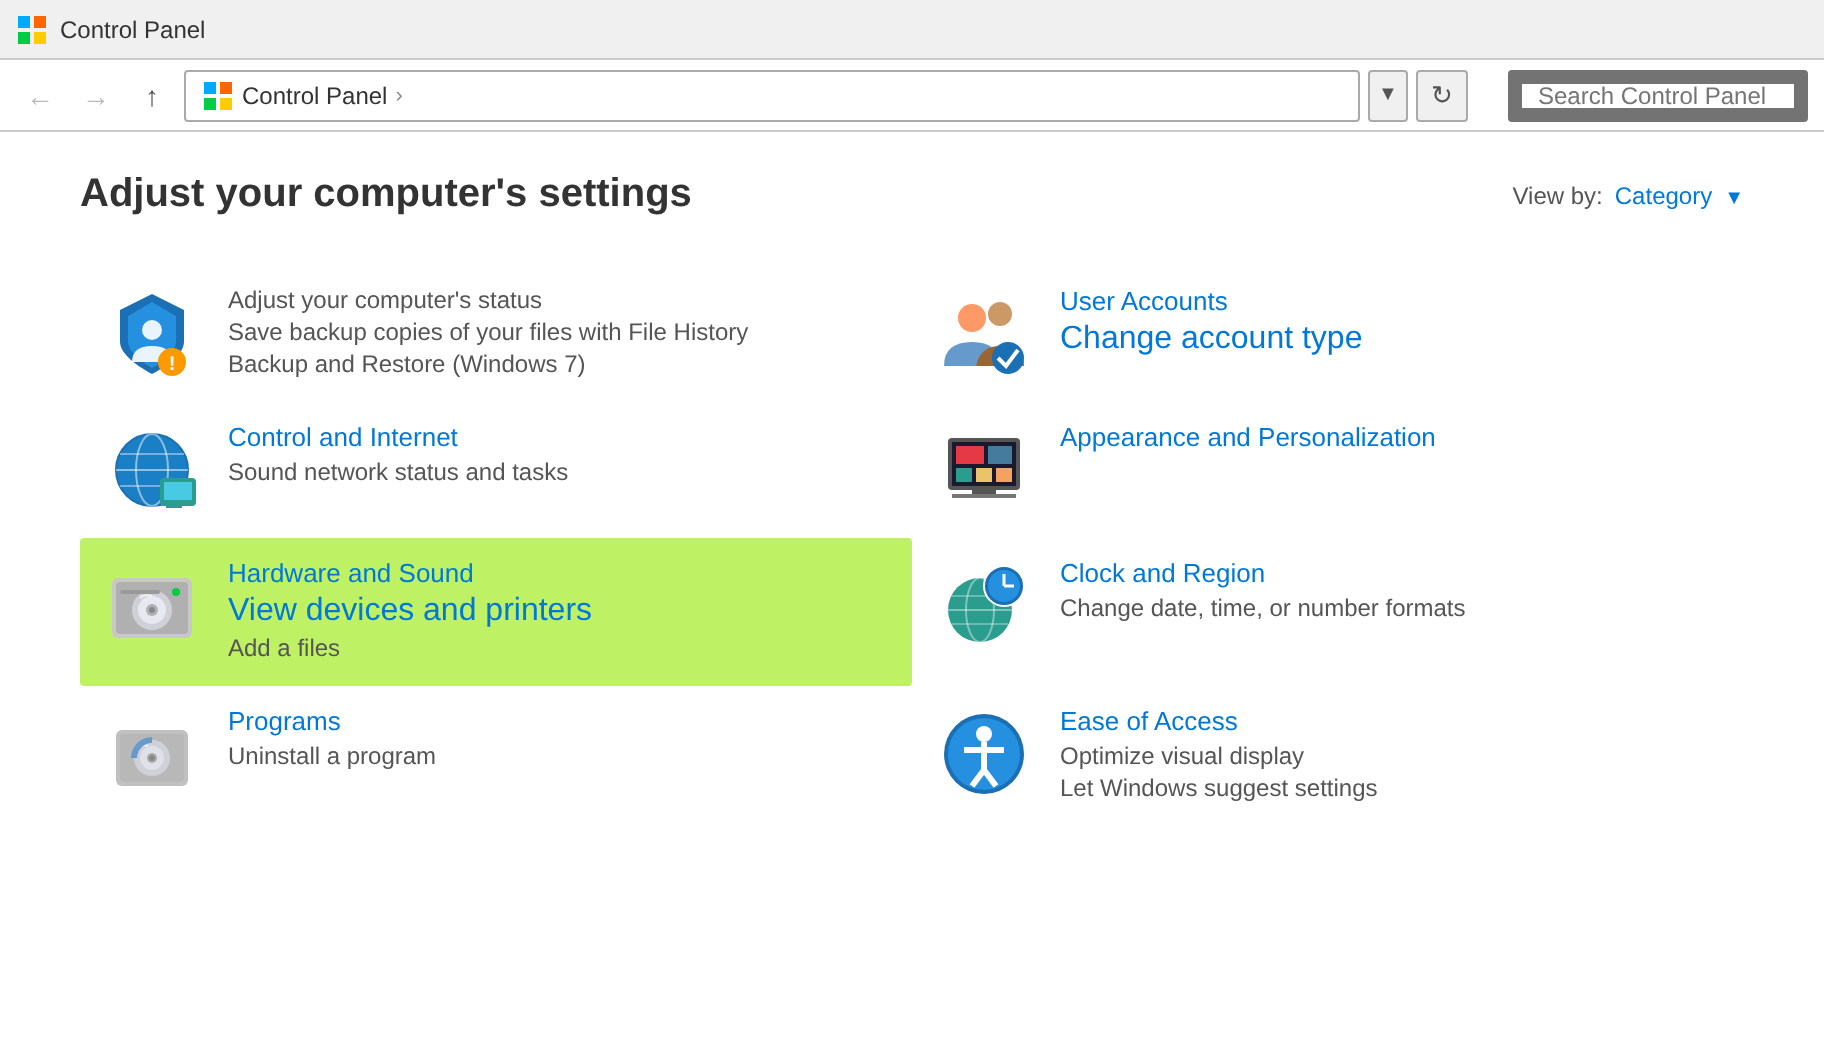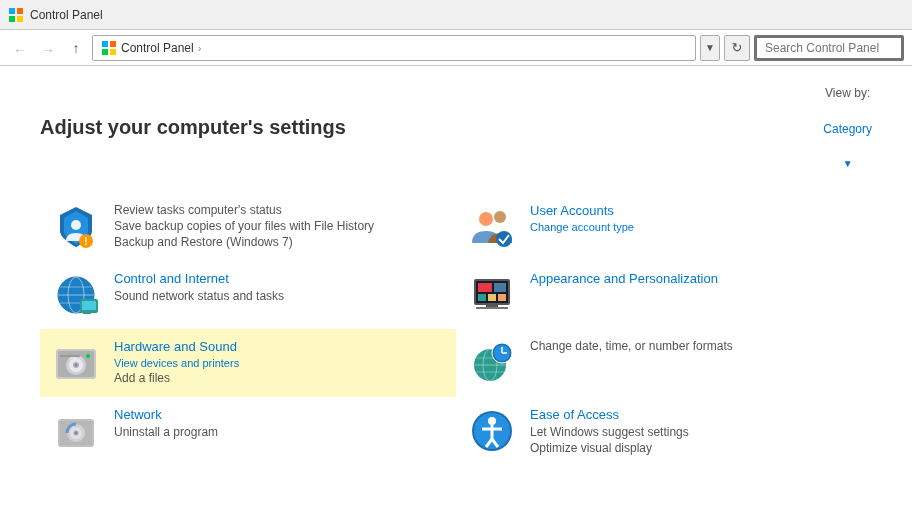--- a/index.html
+++ b/index.html
@@ -105,49 +105,49 @@
       cursor: pointer;
       display: flex;
       align-items: center;
       justify-content: center;
       font-size: 13px;
       color: #555;
     }
     .search-box {
       width: 150px;
       height: 26px;
-      border: 3px solid #737373;
+      border: 7px solid #737373;
       border-radius: 2px;
       padding: 0 8px;
       font-size: 12px;
       color: #999;
+      margin-left: 16px;
     }
 
     
     .main-content {
       padding: 20px 40px;
     }
     .page-header {
       display: flex;
       justify-content: space-between;
       align-items: center;
       margin-bottom: 24px;
     }
     .page-title {
       font-size: 20px;
       font-weight: 700;
       color: #333;
     }
     .view-by {
       display: flex;
-      align-items: center;
-      gap: 22px;
+      align-items: flex-end;
+      gap: 6px;
       font-size: 12px;
       color: #555;
-      flex-direction: column;
     }
     .view-by-label { color: #555; }
     .view-by-value {
       color: #0078d7;
       cursor: pointer;
     }
     .view-by-arrow { color: #0078d7; font-size: 10px; }
 
     
     .categories-grid {
@@ -156,40 +156,40 @@
       gap: 0;
     }
     .category-item {
       display: flex;
       align-items: flex-start;
       padding: 10px 12px;
       gap: 14px;
       cursor: pointer;
       border-radius: 2px;
     }
-    .category-item.highlighted { background: #fef9c3; }
+    .category-item.highlighted { background: #bef264; }
     .category-icon {
       width: 48px;
       height: 48px;
       flex-shrink: 0;
       display: flex;
       align-items: center;
       justify-content: center;
     }
     .category-content {}
     .category-title {
       font-size: 13px;
       color: #0078d7;
       font-weight: 400;
       margin-bottom: 3px;
       cursor: pointer;
     }
     .category-link {
       display: block;
-      font-size: 11px;
+      font-size: 16px;
       color: #0078d7;
       text-decoration: none;
       margin-bottom: 2px;
       cursor: pointer;
     }
     .category-text {
       display: block;
       font-size: 12px;
       color: #555;
       margin-bottom: 2px;
@@ -255,21 +255,21 @@
           <path d="M24 8 L36 15 L36 28 C36 34 24 41 24 41 C24 41 12 34 12 28 L12 15 Z" fill="#2590e0"></path>
 
           <circle cx="24" cy="22" r="5" fill="white" opacity="0.9"></circle>
           <path d="M14 38 Q14 30 24 30 Q34 30 34 38" fill="white" opacity="0.9"></path>
 
           <circle cx="34" cy="38" r="7" fill="#ff9900"></circle>
           <text x="34" y="42" text-anchor="middle" font-size="10" font-weight="bold" fill="white">!</text>
         </svg>
       </div>
       <div class="category-content">
-        <span class="category-text">Review tasks computer's status</span>
+        <span class="category-text">Adjust your computer's status</span>
         <span class="category-text">Save backup copies of your files with File History</span>
         <span class="category-text">Backup and Restore (Windows 7)</span>
       </div>
     </div>
 
     <div class="category-item">
       <div class="category-icon">
         <svg width="48" height="48" viewBox="0 0 48 48">
 
           <circle cx="18" cy="16" r="7" fill="#ff9966"></circle>
@@ -366,60 +366,61 @@
           <line x1="8" y1="19" x2="36" y2="19" stroke="white" stroke-width="1" opacity="0.3"></line>
           <line x1="8" y1="33" x2="36" y2="33" stroke="white" stroke-width="1" opacity="0.3"></line>
 
           <circle cx="34" cy="14" r="10" fill="#1a6fb5" stroke="white" stroke-width="1"></circle>
           <circle cx="34" cy="14" r="8" fill="#2590e0"></circle>
           <line x1="34" y1="14" x2="34" y2="8" stroke="white" stroke-width="1.5"></line>
           <line x1="34" y1="14" x2="39" y2="14" stroke="white" stroke-width="1.5"></line>
         </svg>
       </div>
       <div class="category-content">
+        <div class="category-title">Clock and Region</div>
         <span class="category-text">Change date, time, or number formats</span>
       </div>
     </div>
 
     <div class="category-item">
       <div class="category-icon">
         <svg width="48" height="48" viewBox="0 0 48 48">
 
           <rect x="6" y="12" width="36" height="28" rx="3" fill="#c0c0c0"></rect>
           <rect x="8" y="14" width="32" height="24" rx="2" fill="#b8b8b8"></rect>
           <circle cx="24" cy="26" r="9" fill="#d0d0d8"></circle>
           <circle cx="24" cy="26" r="6" fill="#e0e0e8"></circle>
           <circle cx="24" cy="26" r="2.5" fill="#aaa"></circle>
           <circle cx="24" cy="26" r="1.5" fill="#888"></circle>
           <path d="M17 21 Q19 19 22 20" stroke="white" stroke-width="1" fill="none" opacity="0.6"></path>
 
           <path d="M15 26 A9 9 0 0 1 24 17" stroke="#6699cc" stroke-width="3" fill="none"></path>
         </svg>
       </div>
       <div class="category-content">
-        <div class="category-title">Network</div>
+        <div class="category-title">Programs</div>
         <span class="category-text">Uninstall a program</span>
       </div>
     </div>
 
     <div class="category-item">
       <div class="category-icon">
         <svg width="48" height="48" viewBox="0 0 48 48">
 
           <circle cx="24" cy="24" r="20" fill="#1a6fb5"></circle>
           <circle cx="24" cy="24" r="18" fill="#2590e0"></circle>
 
           <circle cx="24" cy="14" r="4" fill="white"></circle>
           <line x1="24" y1="18" x2="24" y2="32" stroke="white" stroke-width="3"></line>
           <line x1="14" y1="22" x2="34" y2="22" stroke="white" stroke-width="3"></line>
           <line x1="24" y1="32" x2="18" y2="40" stroke="white" stroke-width="3"></line>
           <line x1="24" y1="32" x2="30" y2="40" stroke="white" stroke-width="3"></line>
         </svg>
       </div>
       <div class="category-content">
         <div class="category-title">Ease of Access</div>
+        <span class="category-text">Optimize visual display</span>
         <span class="category-text">Let Windows suggest settings</span>
-        <span class="category-text">Optimize visual display</span>
       </div>
     </div>
 
   </div>
 </div>
 
 </body></html>

